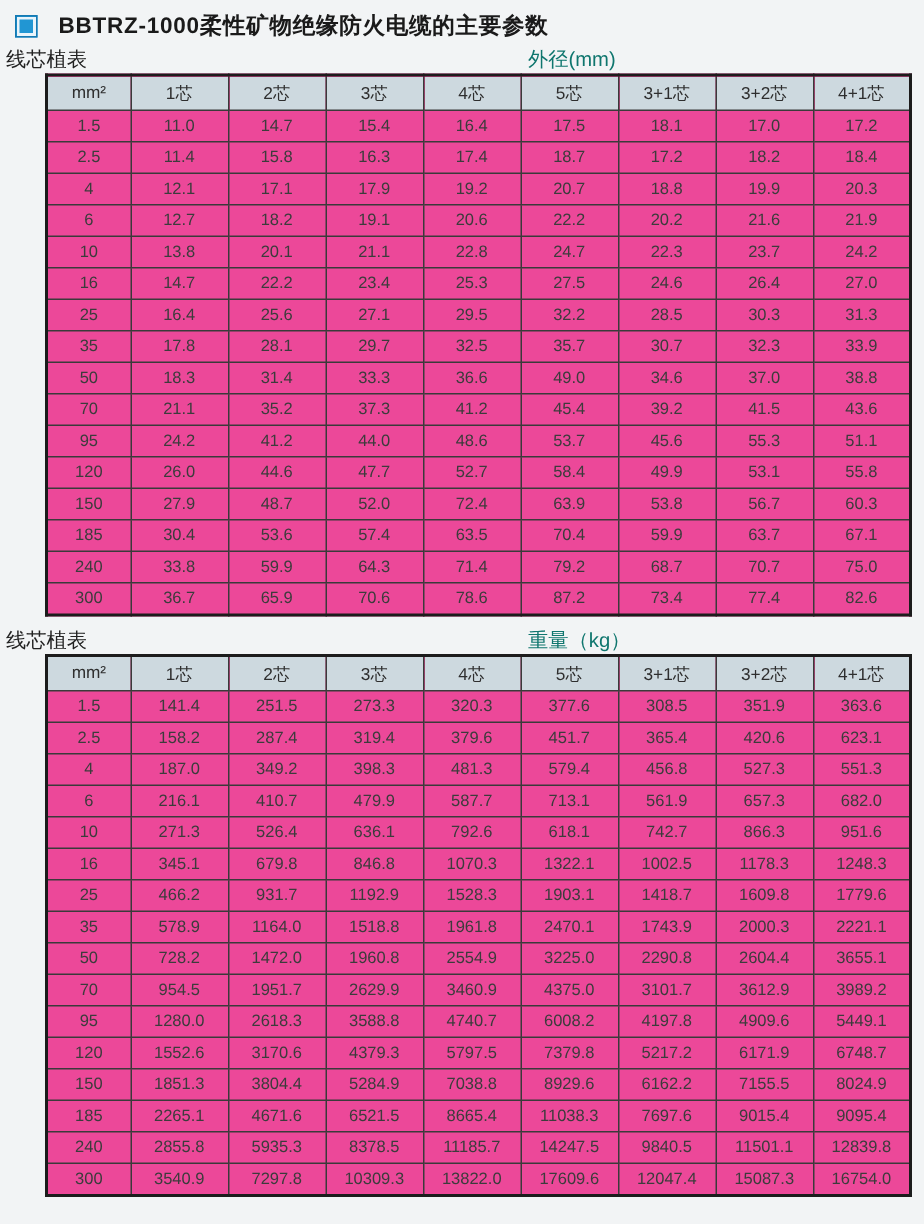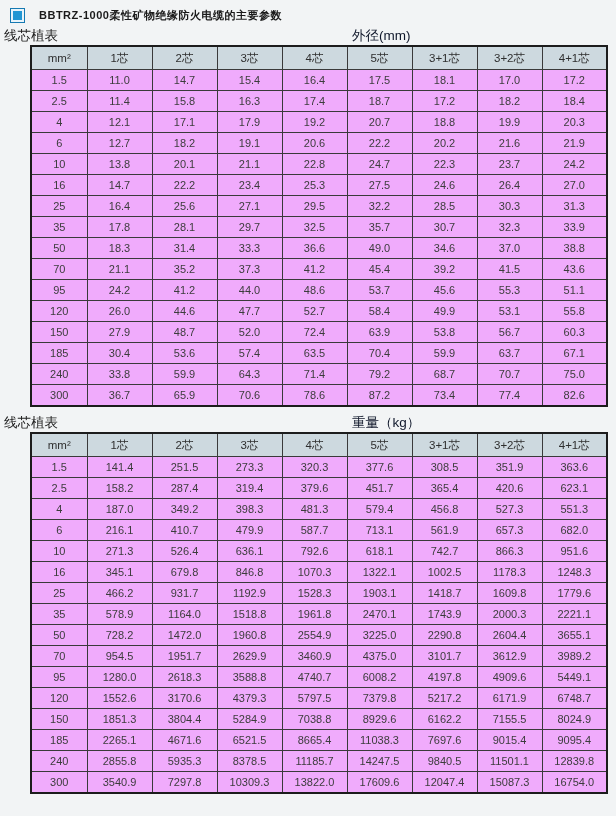--- a/index.html
+++ b/index.html
@@ -23,21 +23,21 @@
   .bullet-icon {
     width: 13px;
     height: 13px;
     background: #2196d3;
     border: 1px solid #1579b2;
     box-shadow: inset 0 0 0 2px #e8f4fb;
     margin-right: 14px;
     flex: 0 0 auto;
   }
   .page-title {
-    font-size: 11px;
+    font-size: 15px;
     font-weight: bold;
     color: #1a1a1a;
     letter-spacing: 0.5px;
   }
   .label-row {
     position: relative;
     height: 18px;
     margin-top: 2px;
     padding-left: 26px;
   }
@@ -46,28 +46,28 @@
     left: 4px;
     top: 0;
     font-size: 13.5px;
     color: #222;
   }
   .label-center {
     position: absolute;
     left: 352px;
     top: 0;
     font-size: 13.5px;
-    color: #0f172a;
+    color: #0f766e;
   }
   table.data-table {
     border-collapse: collapse;
     table-layout: fixed;
     width: 578px;
     margin-left: 30px;
-    background: #f0abfc;
+    background: #ec4899;
     border: 2px solid #1c1c1c;
   }
   table.data-table col.c0 { width: 56px; }
   table.data-table th,
   table.data-table td {
     border: 1px solid #3a3a3a;
     text-align: center;
     vertical-align: middle;
     padding: 0;
     overflow: hidden;

